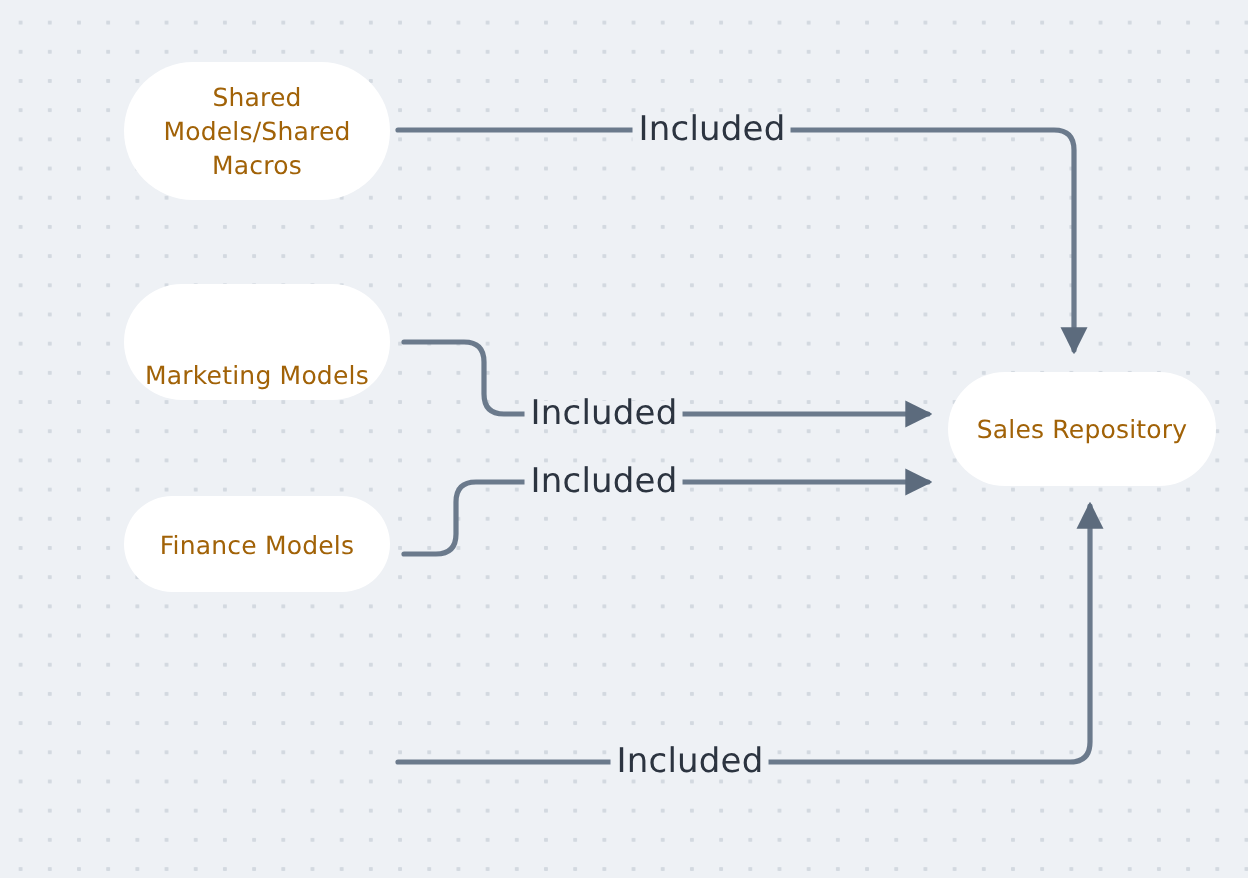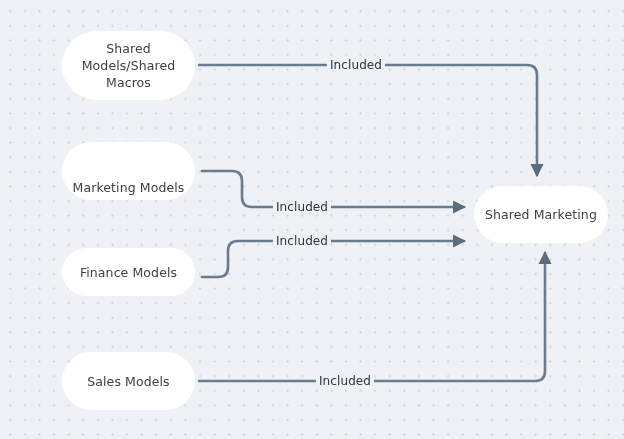--- a/index.html
+++ b/index.html
@@ -30,32 +30,32 @@
     height: 439px;
   }
   .node {
     position: absolute;
     background: #ffffff;
     border-radius: 999px;
     display: flex;
     align-items: center;
     justify-content: center;
     text-align: center;
-    color: #404040;
+    color: #a16207;
     font-size: 12.5px;
     line-height: 17px;
     letter-spacing: 0.1px;
     box-sizing: border-box;
     padding: 4px 10px;
     z-index: 3;
   }
   .edge-label {
     position: absolute;
     color: #2c3440;
-    font-size: 12px;
+    font-size: 17px;
     line-height: 14px;
     letter-spacing: 0.1px;
     white-space: nowrap;
     transform: translate(-50%, -50%);
     background: transparent;
     z-index: 4;
     padding: 0 3px;
   }
   .edge-label::before {
     content: "";
@@ -93,26 +93,23 @@
   </div>
 
   <div class="node" style="left:62px; top:142px; width:133px; height:58px;align-items:flex-end;">
     <span>Marketing Models</span>
   </div>
 
   <div class="node" style="left:62px; top:248px; width:133px; height:48px;">
     <span>Finance Models</span>
   </div>
 
-  <div class="node" style="left:62px; top:352px; width:133px; height:58px;">
-    <span>Sales Models</span>
-  </div>
 
   <div class="node" style="left:474px; top:186px; width:134px; height:57px;">
-    <span>Shared Marketing</span>
+    <span>Sales Repository</span>
   </div>
 
   <div class="edge-label" style="left:356px; top:65px;">
     <span>Included</span>
   </div>
 
   <div class="edge-label" style="left:302px; top:207px;">
     <span>Included</span>
   </div>
 

